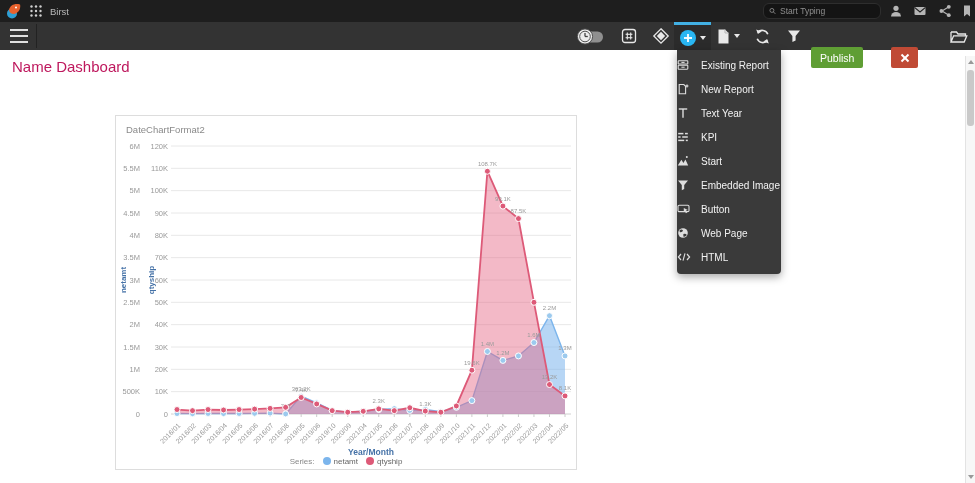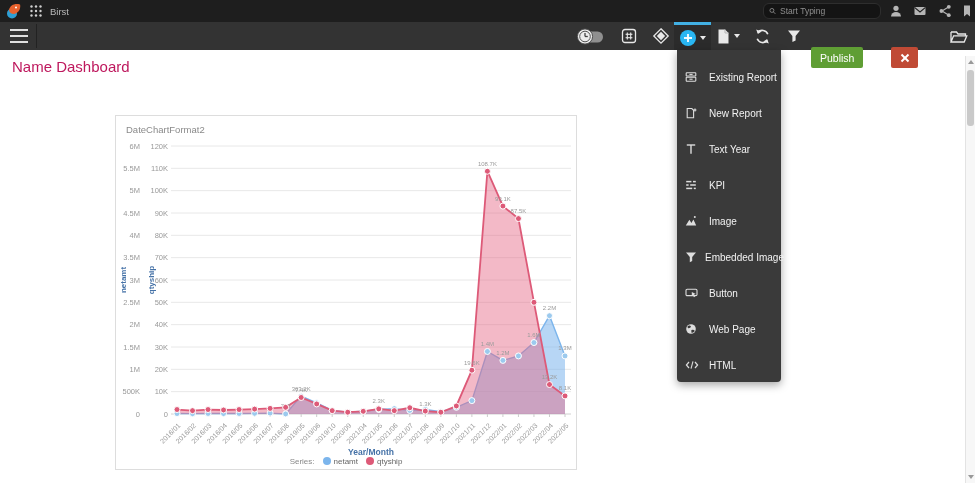--- a/index.html
+++ b/index.html
@@ -33,21 +33,21 @@
     border-top:4px solid #e8e8e8; margin-left:4px; }
   .publish-btn { position:absolute; left:811px; top:25px; height:21px; padding:0 9px; background:#5f9e34;
     color:#fff; font-size:10.5px; border:none; border-radius:2px; cursor:pointer;
     font-family:"Liberation Sans", sans-serif; }
   .discard-btn { position:absolute; left:891px; top:25px; width:27px; height:21px; background:#c04a35;
     border:none; border-radius:2px; cursor:pointer; display:flex; align-items:center; justify-content:center; }
 
   
   .add-menu { position:absolute; left:677px; top:50px; width:104px; background:#3a3a3a;
     border-radius:0 0 4px 4px; box-shadow:0 3px 8px rgba(0,0,0,.35); padding:3px 0 5px 0; z-index:30; }
-  .menu-item { height:24px; display:flex; align-items:center; padding-left:8px; cursor:pointer;margin-top:12px; }
+  .menu-item { height:24px; display:flex; align-items:center; cursor:pointer; }
   .mi-icon { width:16px; height:12px; margin-right:8px; display:flex; align-items:center; }
   .mi-label { font-size:10px; color:#f2f2f2; white-space:nowrap; }
 
   
   .page-title { position:absolute; left:12px; top:58px; font-size:15px; color:#be185d; }
 
   
   .chart-panel { position:absolute; left:115px; top:115px; width:462px; height:355px;
     border:1px solid #ddd; background:#fff; }
   .chart-title { position:absolute; left:10px; top:8px; font-size:9.5px; color:#8a8a8a; }
@@ -253,21 +253,21 @@
         </span>
         <span class="mi-label">KPI</span>
       </div>
       <div class="menu-item">
         <span class="mi-icon">
           <svg width="12" height="12" viewBox="0 0 12 12">
             <path d="M0.8,10.6 L4.4,4.8 6.4,8 8.4,4.4 11.2,10.6 Z" fill="#ddd"></path>
             <circle cx="9.8" cy="2" r="1" fill="#ddd"></circle>
           </svg>
         </span>
-        <span class="mi-label">Image</span>
+        <span class="mi-label">Start</span>
       </div>
       <div class="menu-item">
         <span class="mi-icon">
           <svg width="12" height="12" viewBox="0 0 12 12">
             <path d="M1,1.4 H11 L7.2,5.9 V10 L4.8,11.3 V5.9 Z" fill="#ddd"></path>
           </svg>
         </span>
         <span class="mi-label">Embedded Image</span>
       </div>
       <div class="menu-item">

